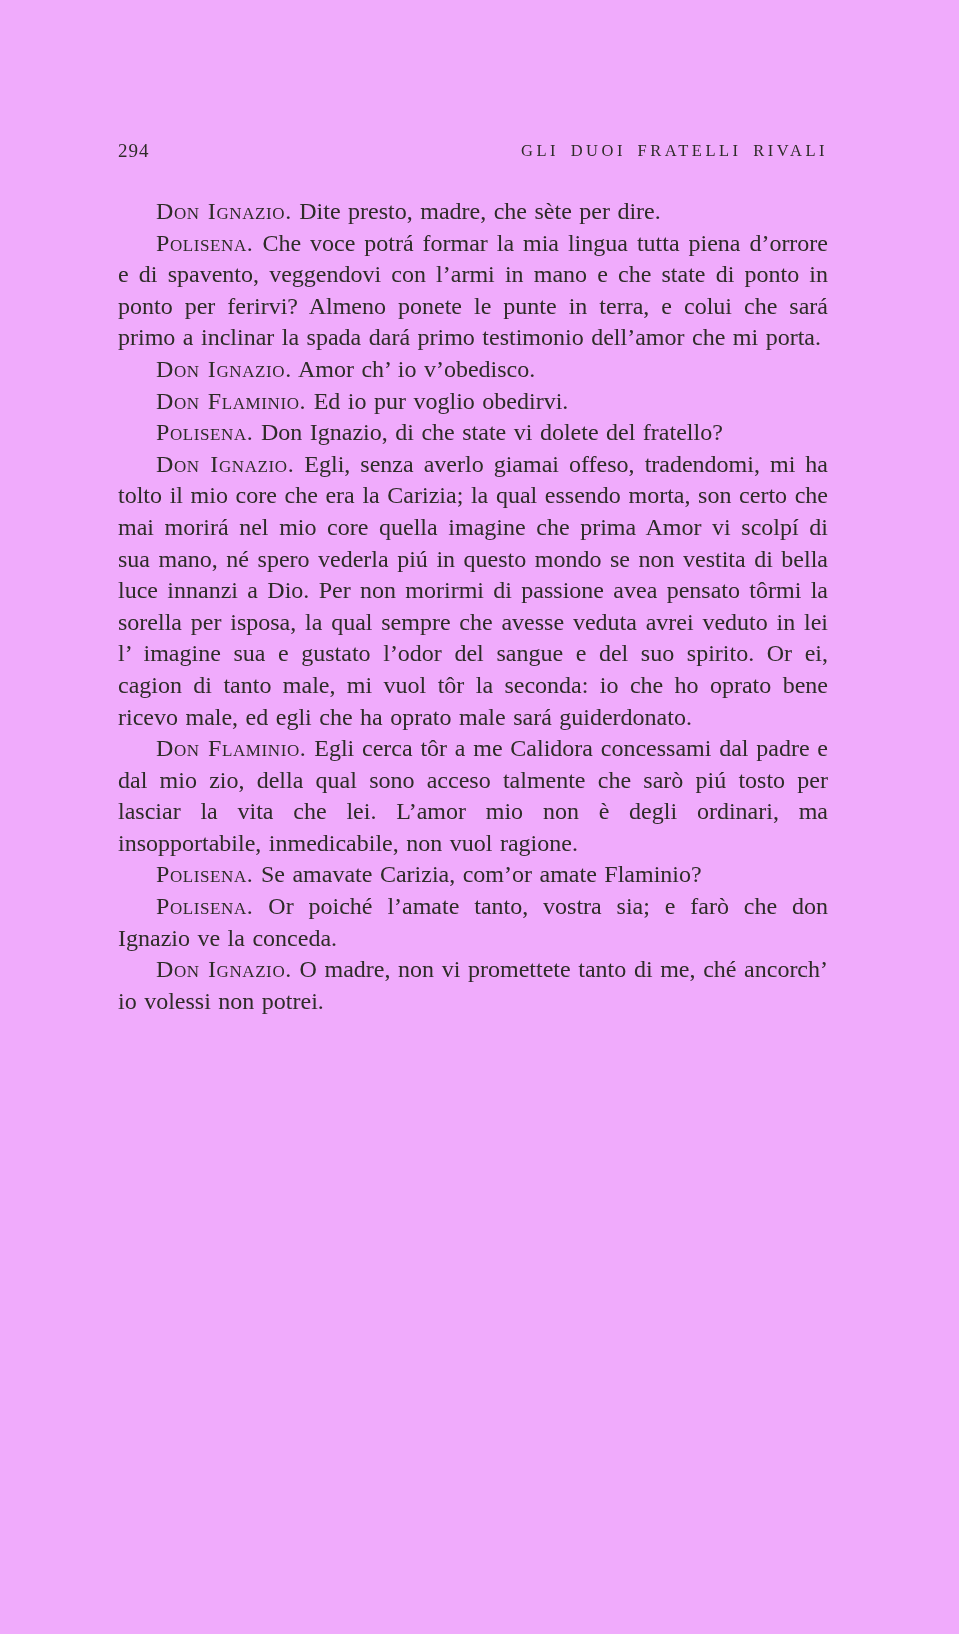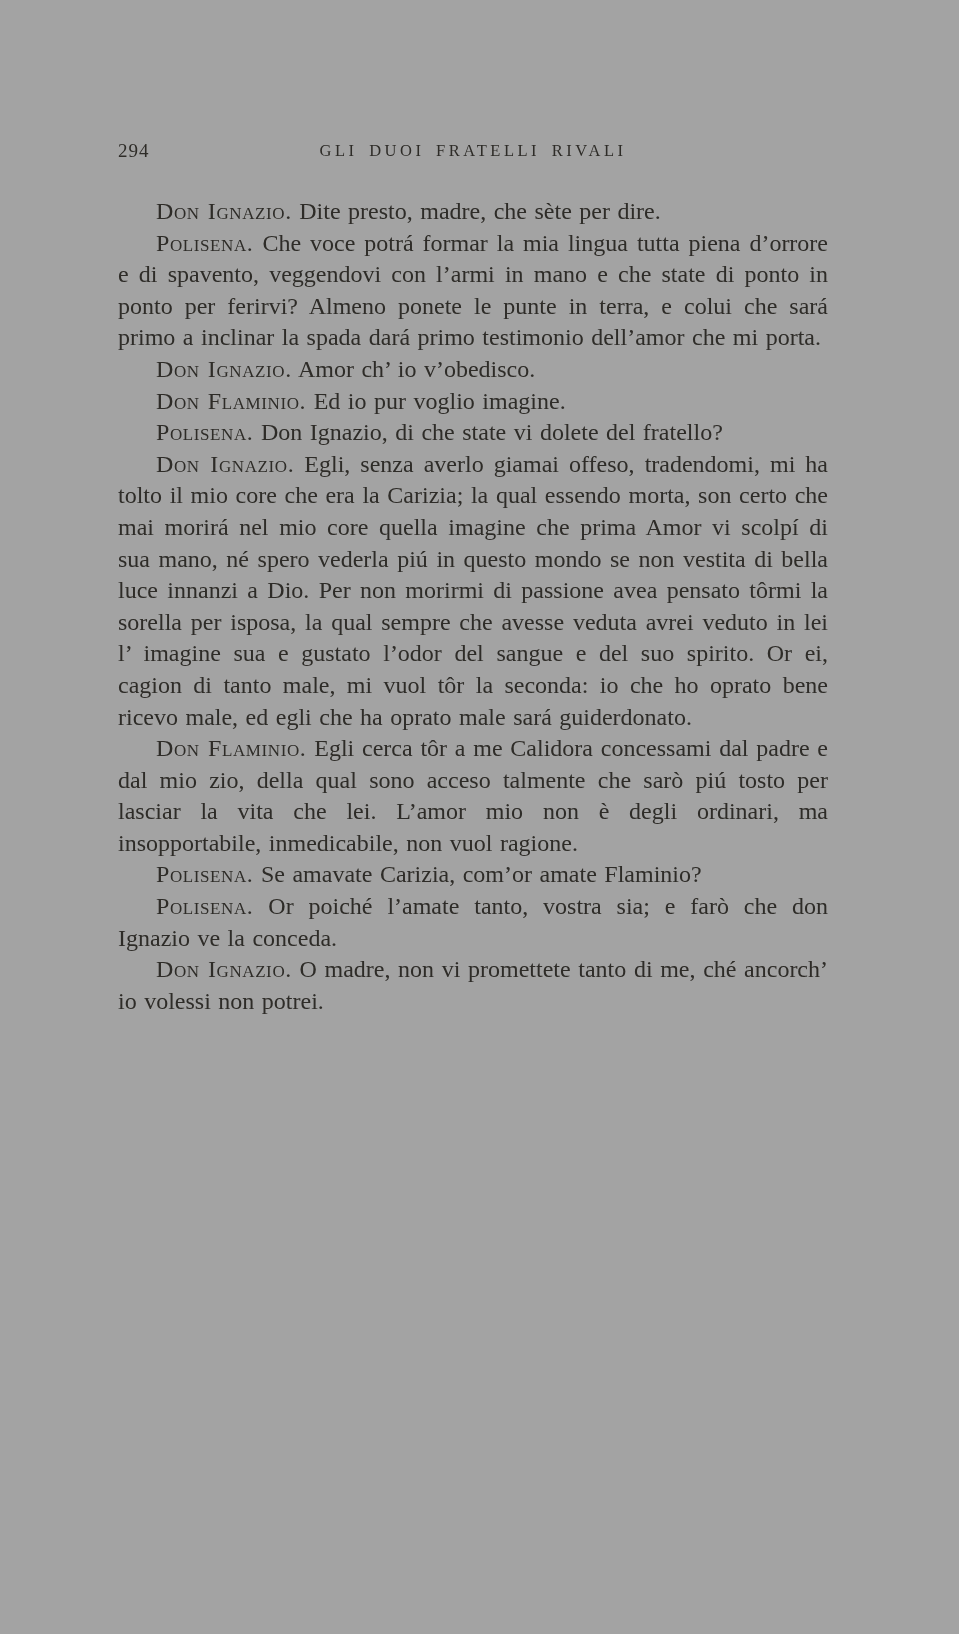--- a/index.html
+++ b/index.html
@@ -5,21 +5,21 @@
   html, body {
     margin: 0;
     padding: 0;
     background: #e9e8e2;
   }
   .page {
     position: relative;
     width: 959px;
     height: 1634px;
     margin: 0 auto;
-    background: #a3a3a3;
+    background: #f0abfc;
     color: #2e2c28;
     font-family: "Liberation Serif", "DejaVu Serif", serif;
     overflow: hidden;
   }
   .content {
     position: absolute;
     left: 118px;
     top: 140px;
     width: 710px;
   }
@@ -33,21 +33,21 @@
     left: 0;
     top: 0;
     font-size: 19px;
     letter-spacing: 1px;
   }
   .head-title {
     position: absolute;
     left: 0;
     right: 0;
     top: 1px;
-    text-align: center;
+    text-align: right;
     font-size: 16.5px;
     letter-spacing: 3.5px;
     word-spacing: 4px;
   }
   .text-block {
     text-align: justify;
     font-size: 24px;
     line-height: 31.6px;
     word-spacing: 1.5px;
   }
@@ -79,21 +79,21 @@
       <p>
         <span class="speaker">Polisena.</span>
         <span class="speech">Che voce potrá formar la mia lingua tutta piena d’orrore e di spavento, veggendovi con l’armi in mano e che state di ponto in ponto per ferirvi? Almeno ponete le punte in terra, e colui che sará primo a inclinar la spada dará primo testimonio dell’amor che mi porta.</span>
       </p>
       <p>
         <span class="speaker">Don Ignazio.</span>
         <span class="speech">Amor ch’ io v’obedisco.</span>
       </p>
       <p>
         <span class="speaker">Don Flaminio.</span>
-        <span class="speech">Ed io pur voglio imagine.</span>
+        <span class="speech">Ed io pur voglio obedirvi.</span>
       </p>
       <p>
         <span class="speaker">Polisena.</span>
         <span class="speech">Don Ignazio, di che state vi dolete del fratello?</span>
       </p>
       <p>
         <span class="speaker">Don Ignazio.</span>
         <span class="speech">Egli, senza averlo giamai offeso, tradendomi, mi ha tolto il mio core che era la Carizia; la qual essendo morta, son certo che mai morirá nel mio core quella imagine che prima Amor vi scolpí di sua mano, né spero vederla piú in questo mondo se non vestita di bella luce innanzi a Dio. Per non morirmi di passione avea pensato tôrmi la sorella per isposa, la qual sempre che avesse veduta avrei veduto in lei l’ imagine sua e gustato l’odor del sangue e del suo spirito. Or ei, cagion di tanto male, mi vuol tôr la seconda: io che ho oprato bene ricevo male, ed egli che ha oprato male sará guiderdonato.</span>
       </p>
       <p>

